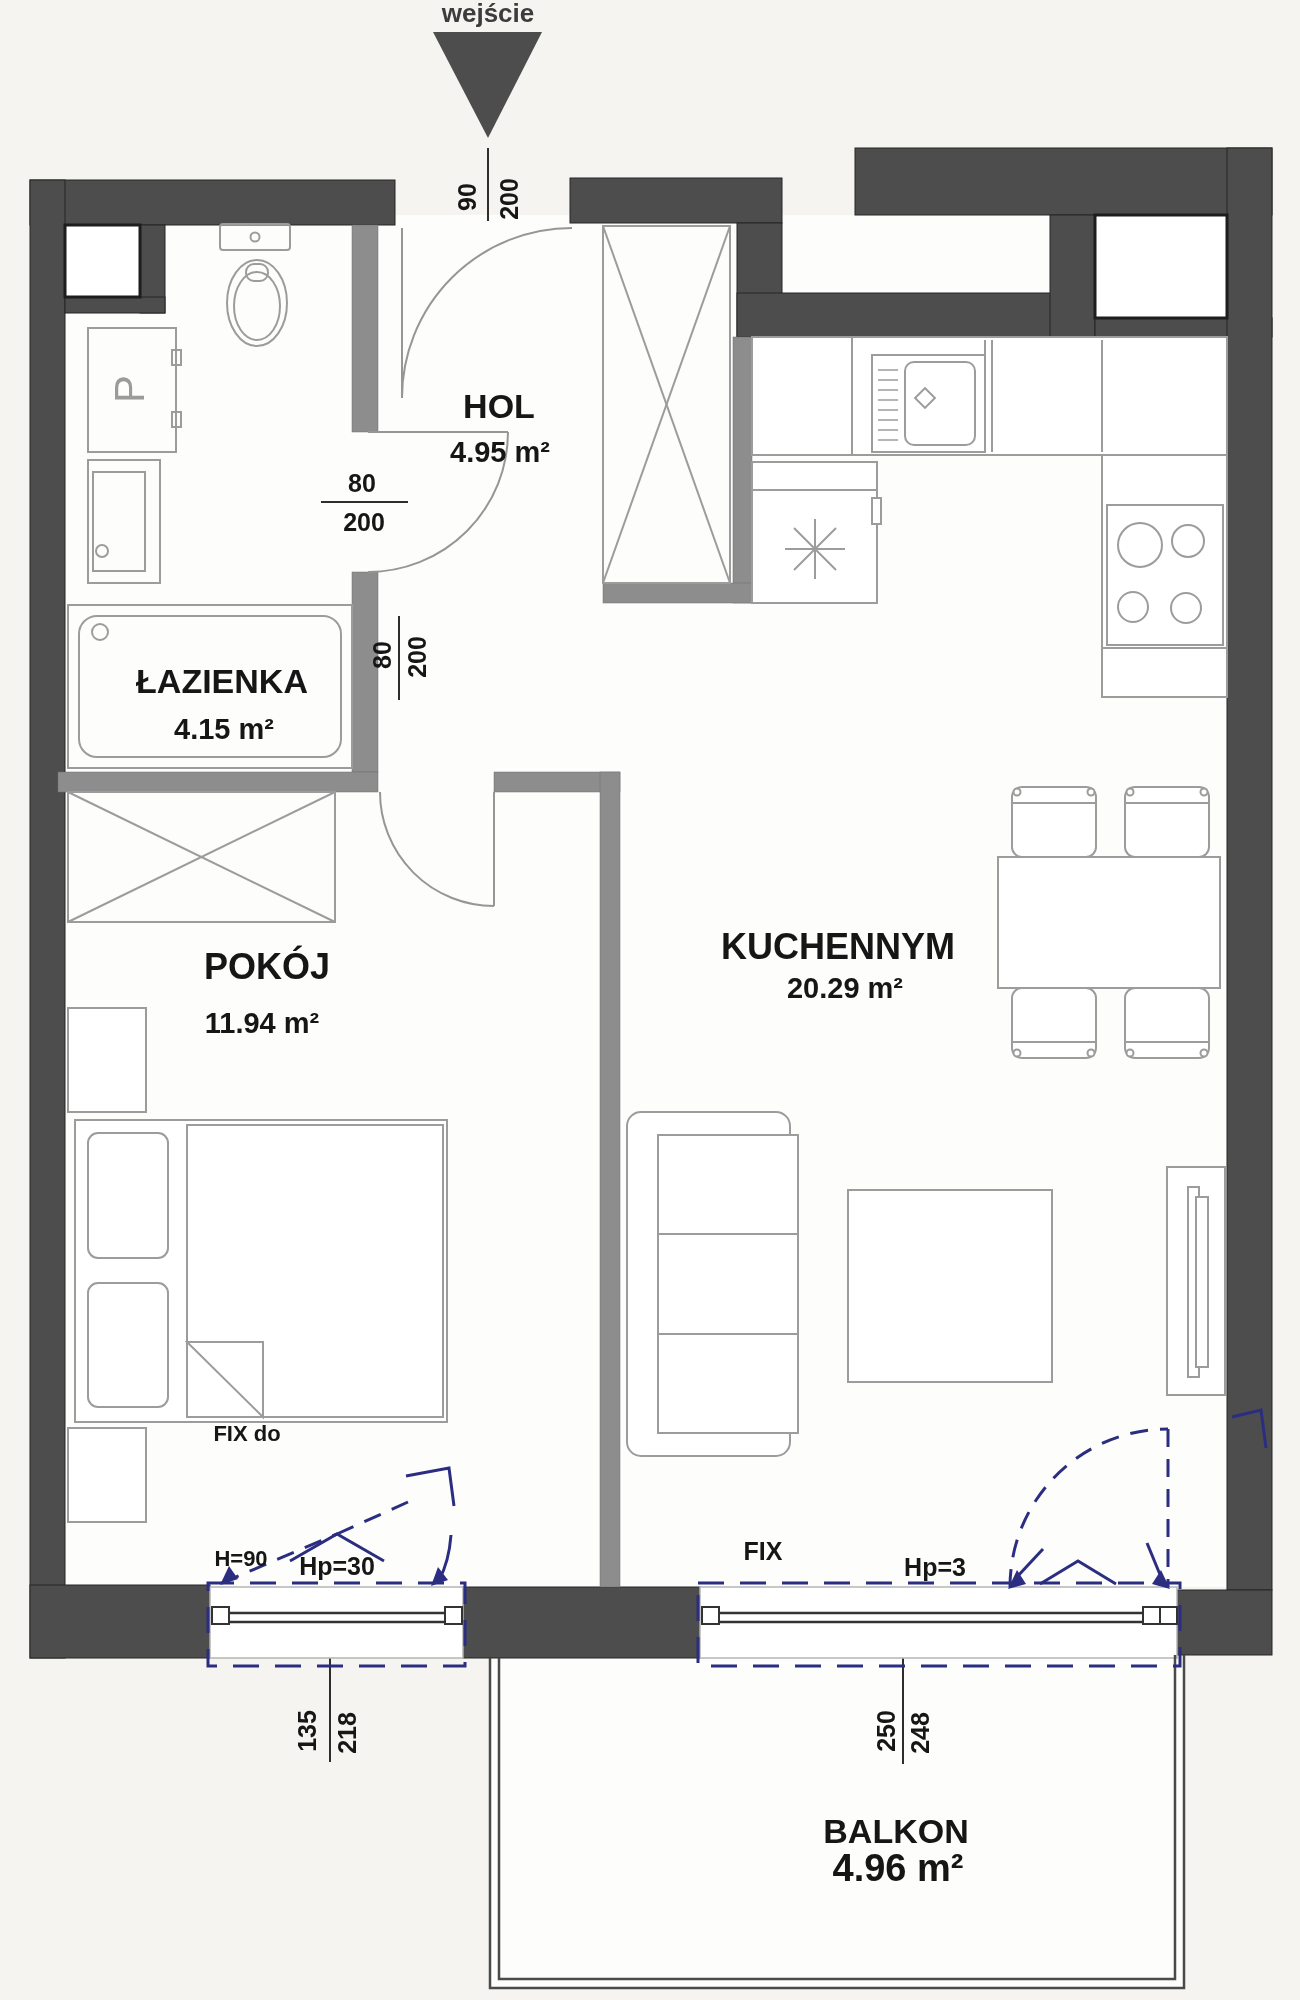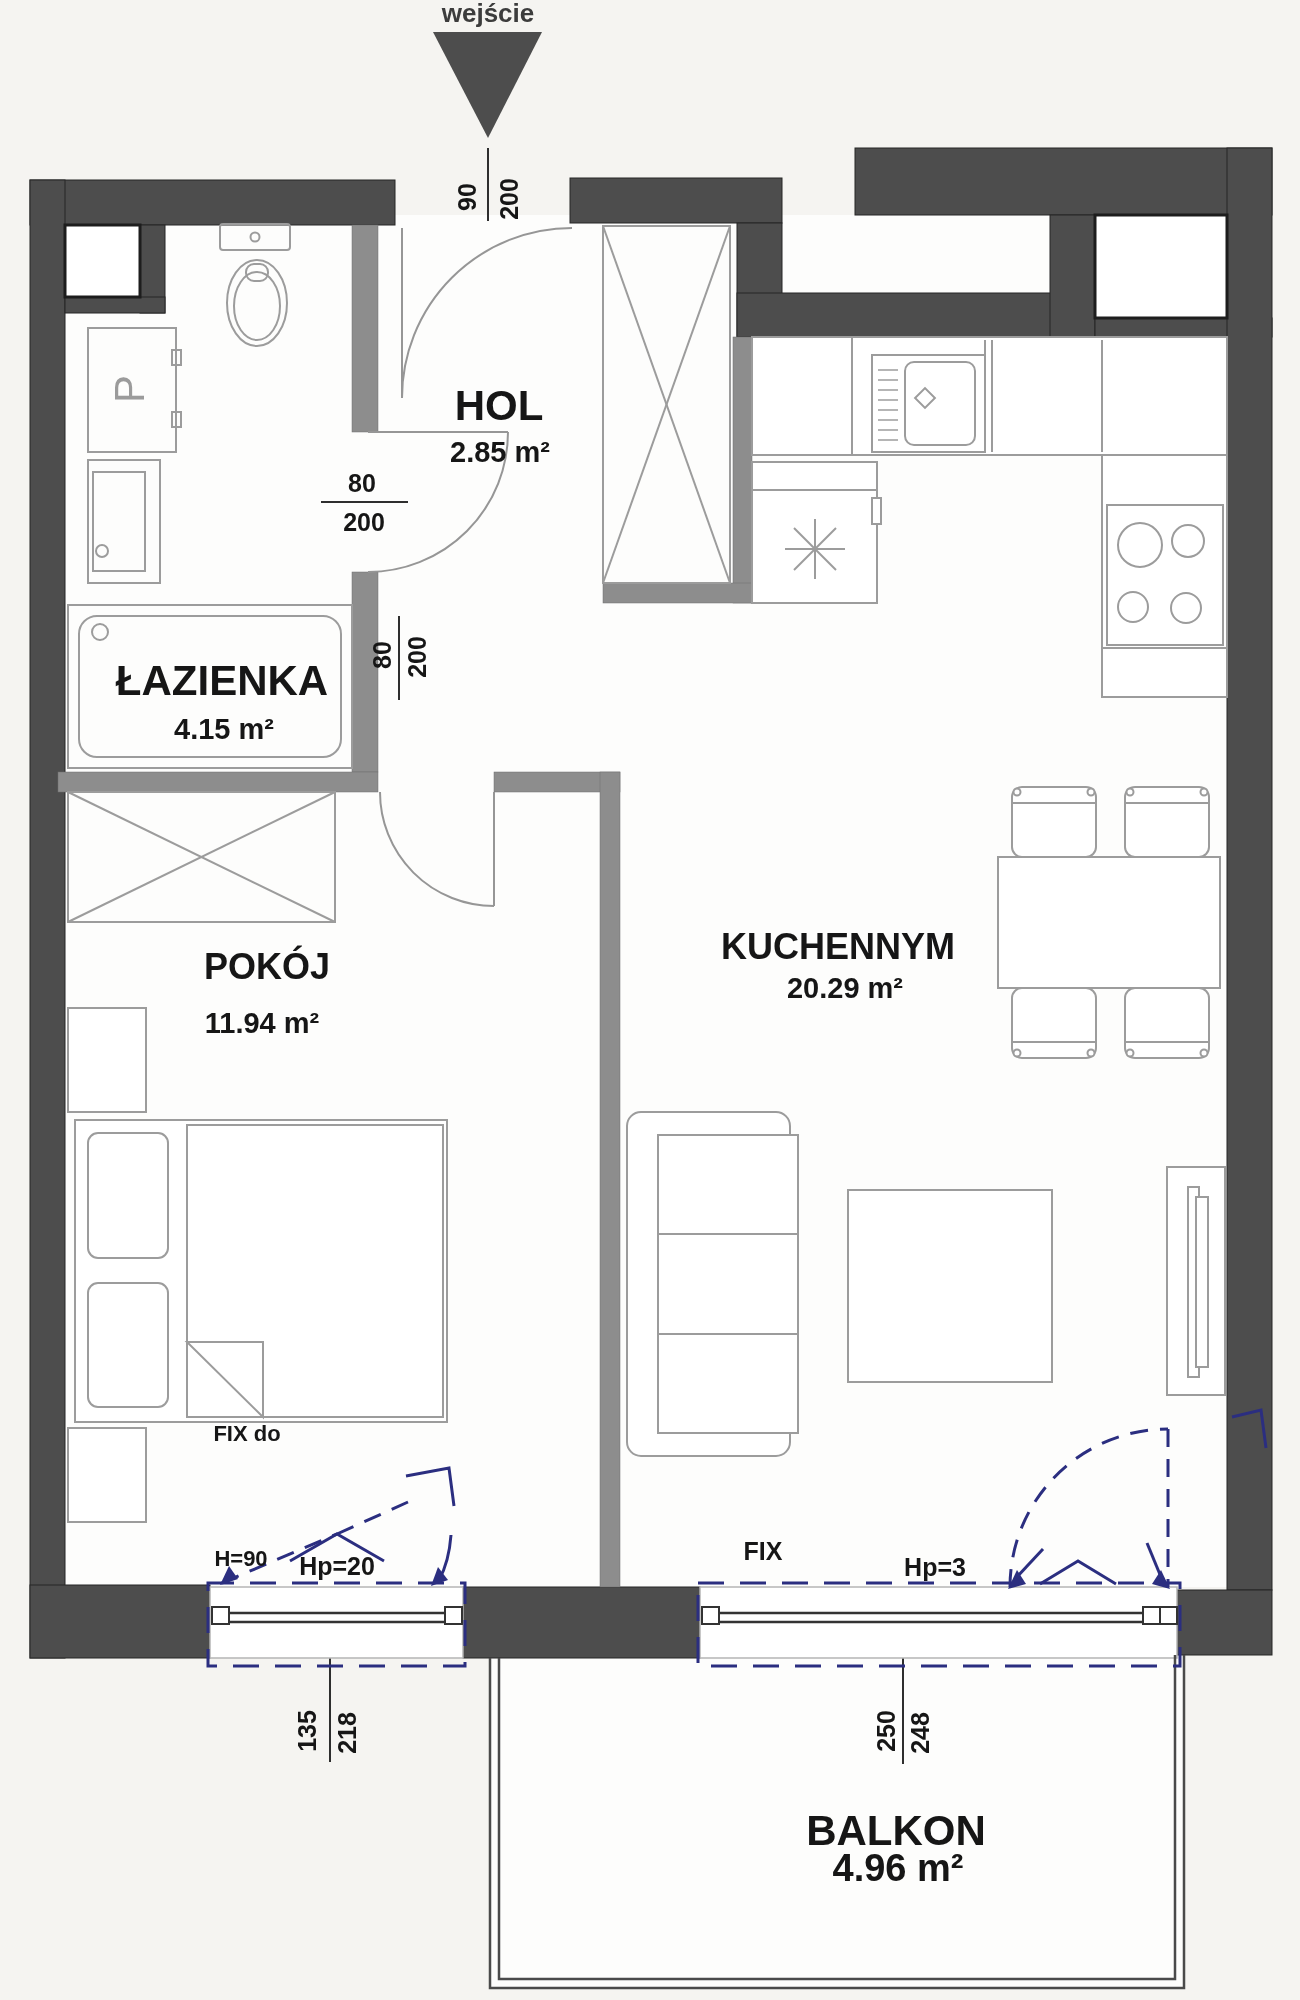--- a/index.html
+++ b/index.html
@@ -22,21 +22,21 @@
   .cap{fill:#ffffff; stroke:#333333; stroke-width:2;}
   .rail{stroke:#4a4a4a; stroke-width:2.5; fill:none;}
   .blue{stroke:var(--accent,#2b2e80); stroke-width:3; fill:none;}
   .blue-dash{stroke-dasharray:26 16;}
   .blue-dash2{stroke-dasharray:18 12;}
   .blue-fill{fill:var(--accent,#2b2e80); stroke:none;}
   .labels{position:absolute; left:0; top:0; width:100%; height:100%; color:var(--text,#161616);}
   .lbl{position:absolute; transform:translate(-50%,-50%); white-space:nowrap; line-height:1;}
   .rot{transform:translate(-50%,-50%) rotate(-90deg);}
   .s22{font-size:22px}.s25{font-size:25px}.s26{font-size:26px}.s29{font-size:29px}
-  .s30{font-size:38px}.s34{font-size:42px}.s36{font-size:36px}.s42{font-size:42px}
+  .s30{font-size:38px}.s34{font-size:34px}.s36{font-size:36px}.s42{font-size:42px}
   .b{font-weight:bold}.w6{font-weight:600}
   .gray{color:#3c3c3c}
   .light{color:#9b9b9b; font-weight:400;}
 </style>
 </head>
 <body style="--wall: #4d4d4d; --partition: #8d8d8d; --furniture: #9c9c9c; --accent: #2b2e80; --text: #161616; --bg: #f5f4f1; --floor: #fdfdfc;">
 
 <div class="plan">
 <svg width="1300" height="2000" viewBox="0 0 1300 2000">
 
@@ -243,21 +243,21 @@
     <polygon class="blue-fill" points="1170,1589 1152,1584 1161,1570"></polygon>
   </g>
 </svg>
 
 <div class="labels">
   <div class="lbl s26 w6 gray" style="left:488px;top:13px">wejście</div>
   <div class="lbl rot s25 w6" style="left:467px;top:197px">90</div>
   <div class="lbl rot s25 w6" style="left:509px;top:199px">200</div>
 
   <div class="lbl s34 b" style="left:499px;top:406px">HOL</div>
-  <div class="lbl s29 b" style="left:500px;top:452px">2.85 m²</div>
+  <div class="lbl s29 b" style="left:500px;top:452px">4.95 m²</div>
 
   <div class="lbl s34 b" style="left:222px;top:681px">ŁAZIENKA</div>
   <div class="lbl s29 b" style="left:224px;top:729px">4.15 m²</div>
 
   <div class="lbl s25 w6" style="left:362px;top:483px">80</div>
   <div class="lbl s25 w6" style="left:364px;top:522px">200</div>
 
   <div class="lbl s36 b" style="left:267px;top:967px">POKÓJ</div>
   <div class="lbl s29 b" style="left:262px;top:1023px">11.94 m²</div>
 
@@ -265,21 +265,21 @@
   <div class="lbl rot s25 w6" style="left:417px;top:657px">200</div>
 
   <div class="lbl s36 b" style="left:838px;top:947px">KUCHENNYM</div>
   <div class="lbl s29 b" style="left:845px;top:988px">20.29 m²</div>
 
   <div class="lbl s34 b" style="left:896px;top:1831px">BALKON</div>
   <div class="lbl s30 b" style="left:898px;top:1868px">4.96 m²</div>
 
   <div class="lbl s22 w6" style="left:247px;top:1434px">FIX do</div>
   <div class="lbl s22 w6" style="left:241px;top:1559px">H=90</div>
-  <div class="lbl s25 w6" style="left:337px;top:1566px">Hp=20</div>
+  <div class="lbl s25 w6" style="left:337px;top:1566px">Hp=30</div>
   <div class="lbl s25 w6" style="left:763px;top:1551px">FIX</div>
   <div class="lbl s25 w6" style="left:935px;top:1567px">Hp=3</div>
 
   <div class="lbl rot s25 w6" style="left:307px;top:1731px">135</div>
   <div class="lbl rot s25 w6" style="left:347px;top:1733px">218</div>
   <div class="lbl rot s25 w6" style="left:886px;top:1731px">250</div>
   <div class="lbl rot s25 w6" style="left:920px;top:1733px">248</div>
 
   <div class="lbl rot s42 light" style="left:130px;top:389px">P</div>
 </div>

